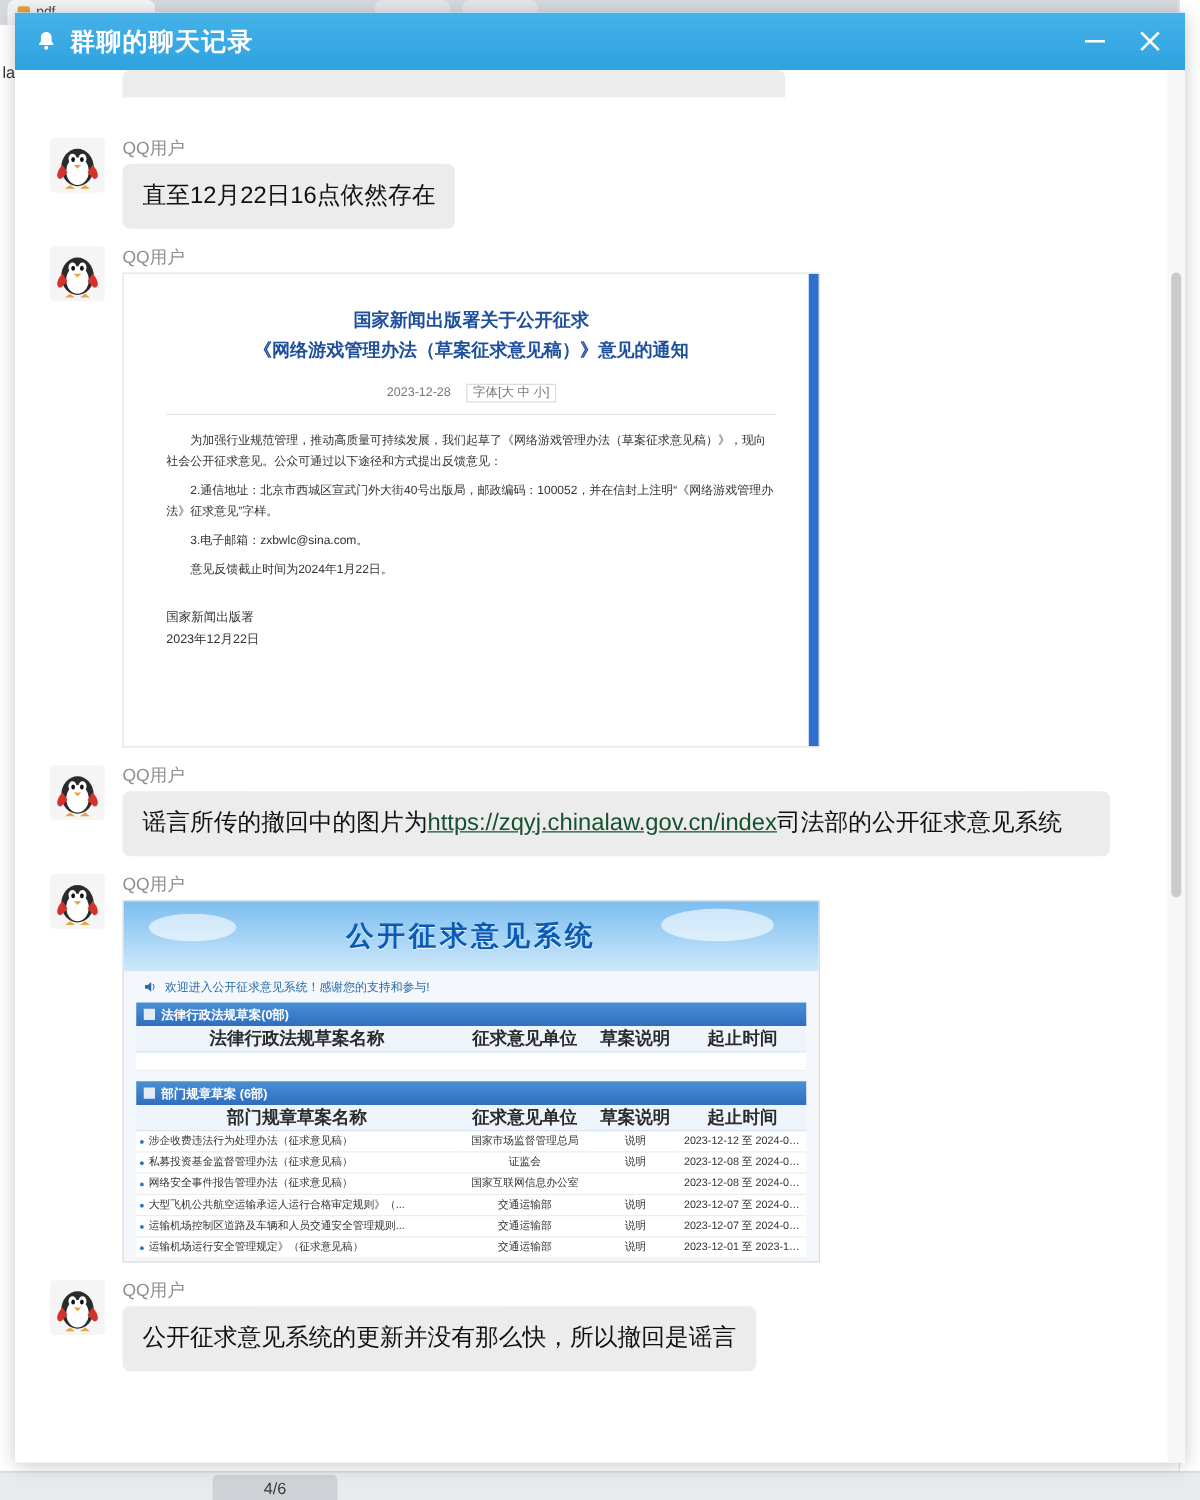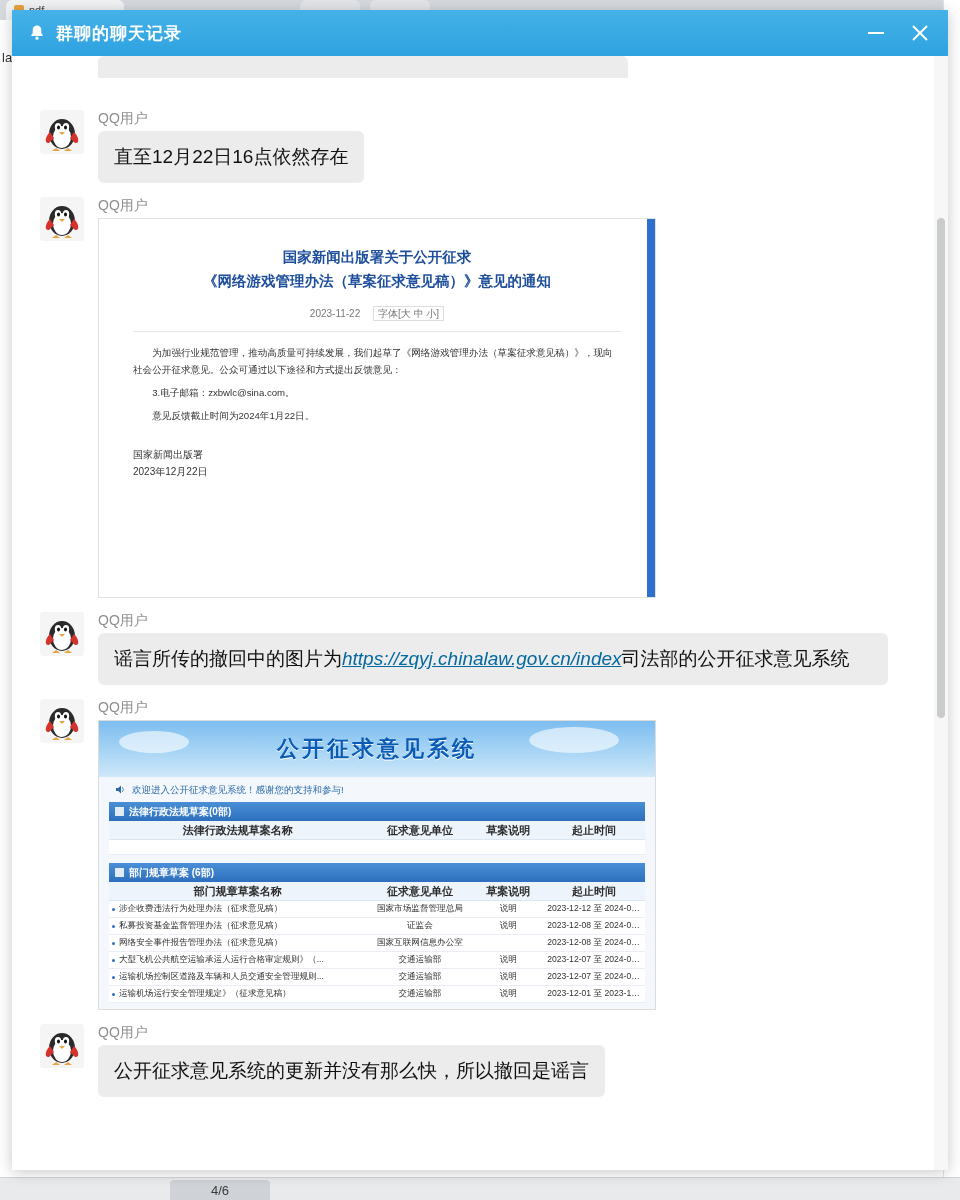--- a/index.html
+++ b/index.html
@@ -113,21 +113,21 @@
     color: #ffffff;
     flex: none;
     position: relative;
   }
   .qq-title-icon {
     width: 22px; height: 22px;
     margin-right: 8px;
     display: flex; align-items: center; justify-content: center;
   }
   .qq-title-text {
-    font-size: 17px;
+    font-size: 20px;
     font-weight: bold;
     letter-spacing: 1px;
   }
   .qq-title-spacer { flex: 1; }
   .qq-win-btn {
     width: 44px;
     height: 40px;
     display: flex;
     align-items: center;
     justify-content: center;
@@ -199,23 +199,22 @@
     border-radius: 6px;
     padding: 11px 16px;
     font-size: 19px;
     color: #111;
     line-height: 30px;
     box-sizing: border-box;
     word-break: break-word;
   }
   .bubble.link-bubble { display: block; width: 790px; }
   .bubble a {
-    color: #0369a1;
+    color: #14532d;
     text-decoration: underline;
-    font-style: italic;
   }
   .bubble.partial {
     background: #ececec;
     height: 22px;
     width: 530px;
     padding: 0;
     border-radius: 6px 6px 0 0;
   }
 
   
@@ -342,21 +341,21 @@
     color: #333;
     background: #ffffff;
     table-layout: fixed;
   }
   .sys-table th {
     font-weight: bold;
     color: #2b2b2b;
     background: #eef4fb;
     border-bottom: 1px solid #dbe6f2;
     height: 16px;
-    font-size: 11px;
+    font-size: 14px;
     margin-top: 26px;
   }
   .sys-table td {
     border-bottom: 1px solid #e9eef4;
     height: 16px;
     padding: 0 4px;
     white-space: nowrap;
     overflow: hidden;
     text-overflow: ellipsis;
   }
@@ -465,25 +464,26 @@
             <path d="M16 38 L12 41 L20 41 Z" fill="#e8a33d"></path>
             <path d="M28 38 L32 41 L24 41 Z" fill="#e8a33d"></path>
           </svg>
         </div>
         <div class="msg-main">
           <div class="msg-sender">QQ用户</div>
           <div class="img-card notice-card">
             <div class="notice-title">国家新闻出版署关于公开征求</div>
             <div class="notice-title">《网络游戏管理办法（草案征求意见稿）》意见的通知</div>
             <div class="notice-meta">
-              <span>2023-11-22</span>
+              <span>2023-12-28</span>
               <span class="sizebox">字体[大 中 小]</span>
             </div>
             <div class="notice-hr"></div>
             <p class="notice-p">为加强行业规范管理，推动高质量可持续发展，我们起草了《网络游戏管理办法（草案征求意见稿）》，现向社会公开征求意见。公众可通过以下途径和方式提出反馈意见：</p>
+            <p class="notice-p">2.通信地址：北京市西城区宣武门外大街40号出版局，邮政编码：100052，并在信封上注明“《网络游戏管理办法》征求意见”字样。</p>
             <p class="notice-p">3.电子邮箱：zxbwlc@sina.com。</p>
             <p class="notice-p">意见反馈截止时间为2024年1月22日。</p>
             <div class="notice-sign">
               <div>国家新闻出版署</div>
               <div>2023年12月22日</div>
             </div>
 
           </div>
         </div>
       </div>

